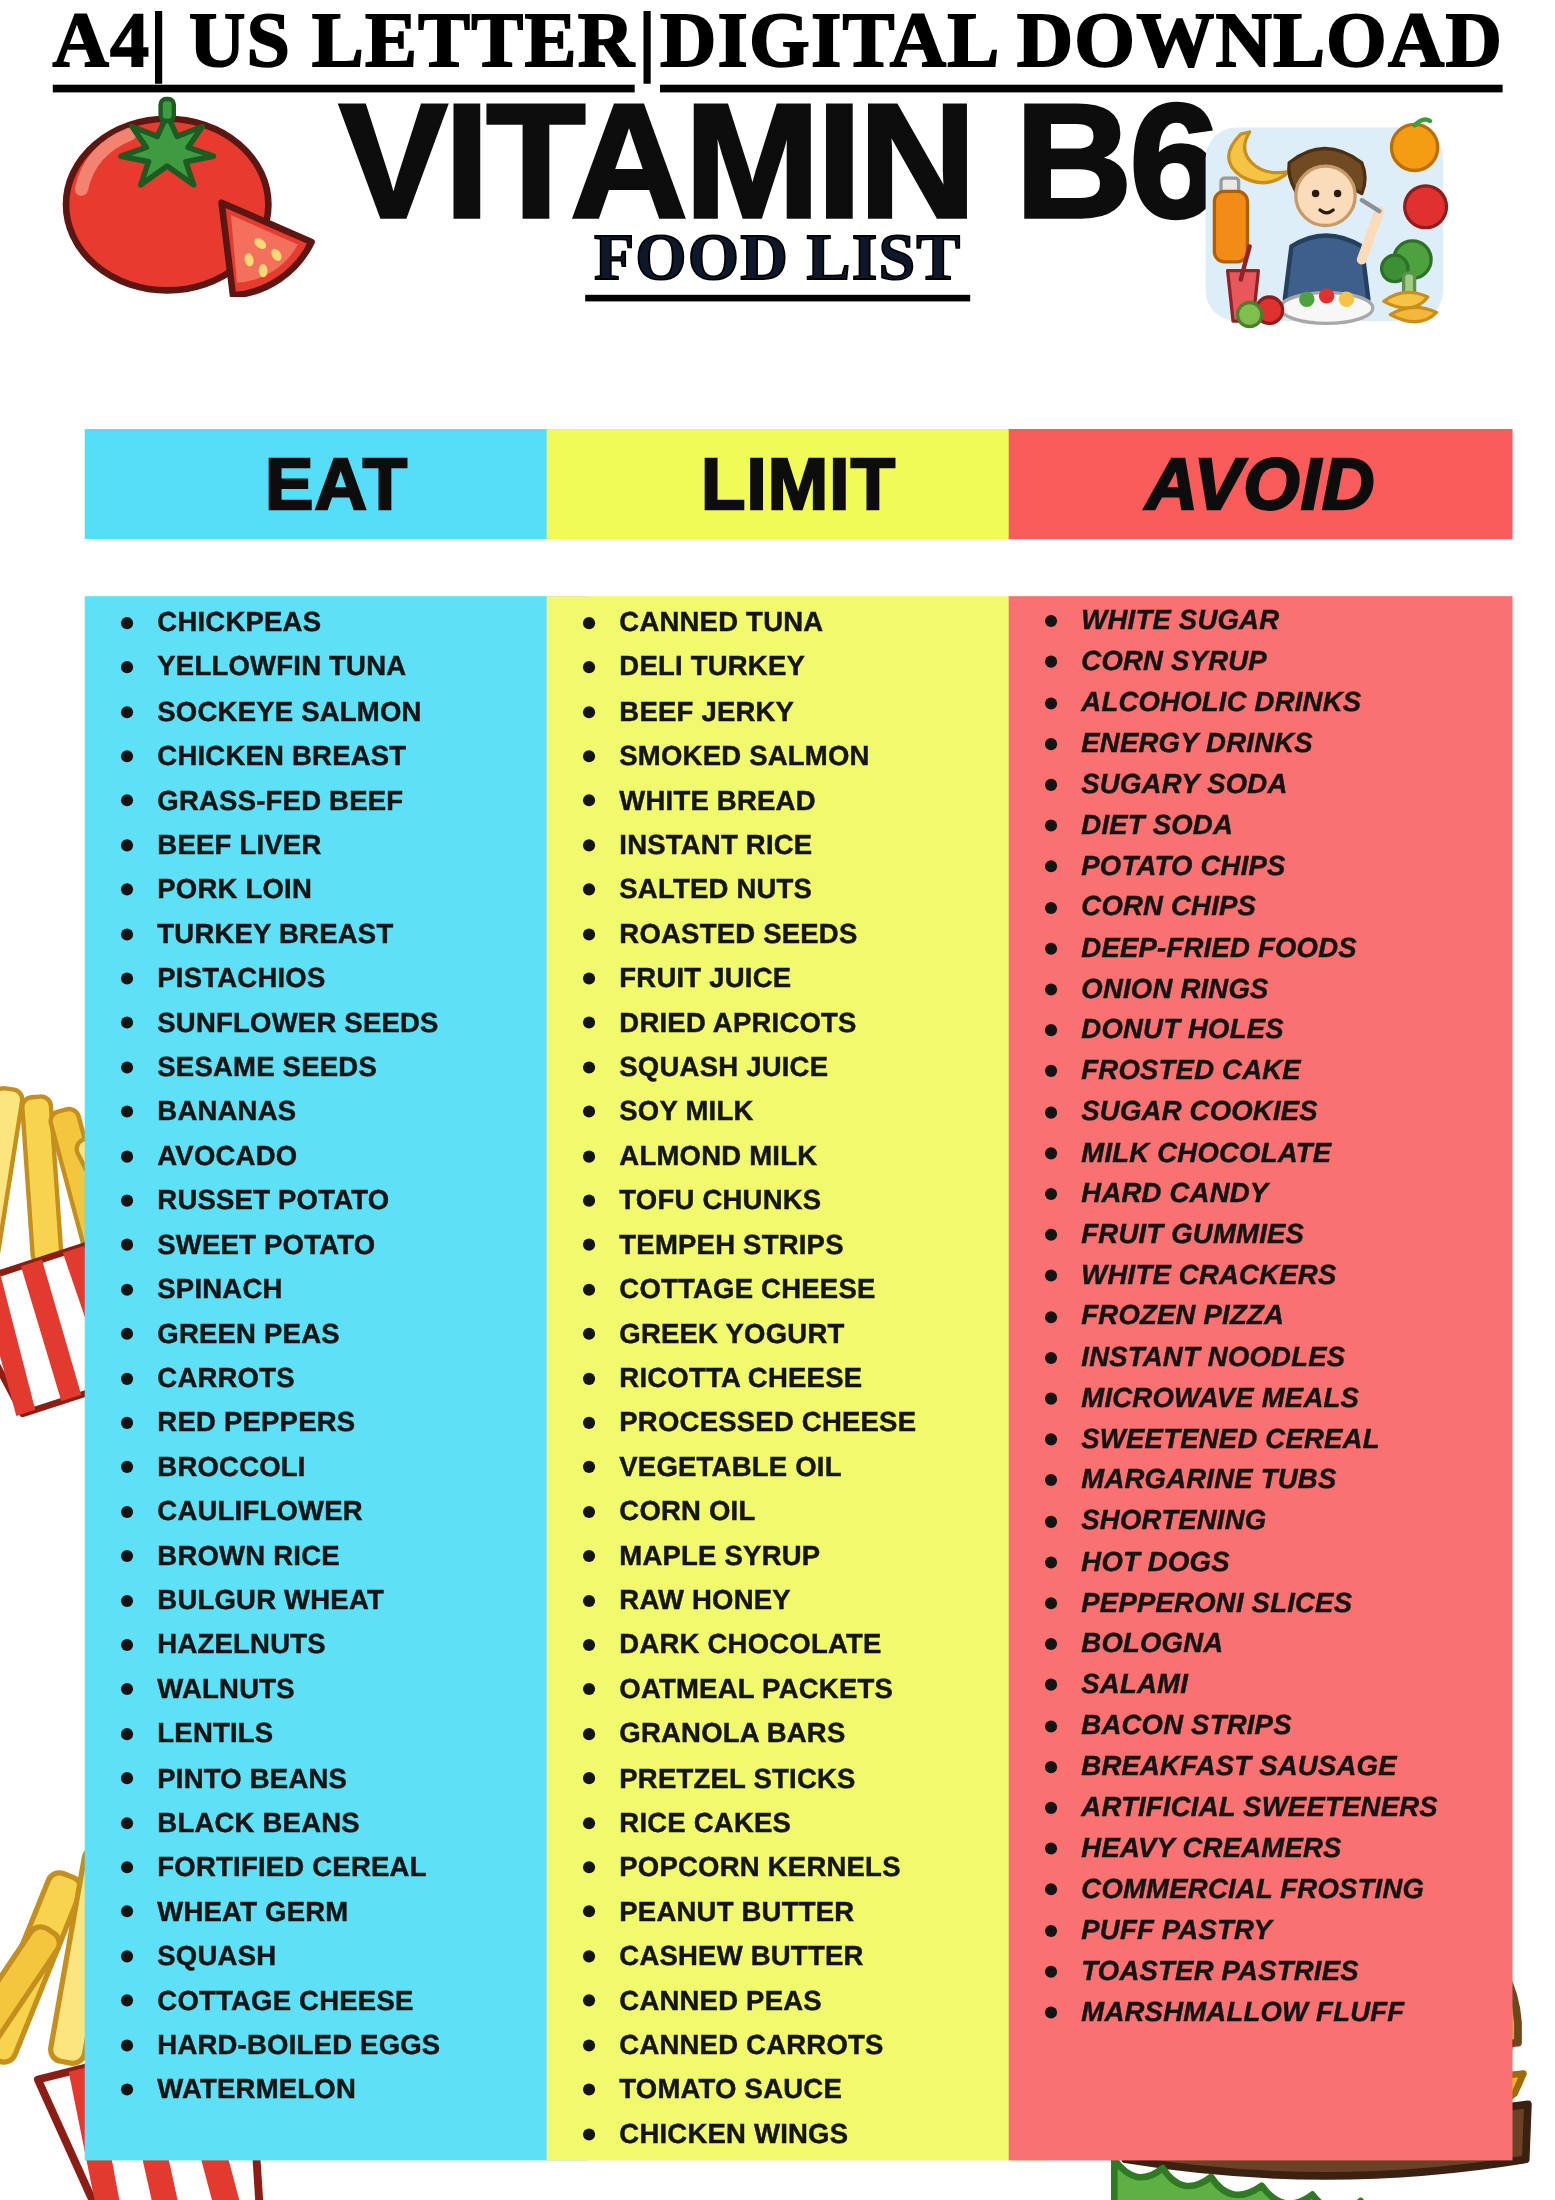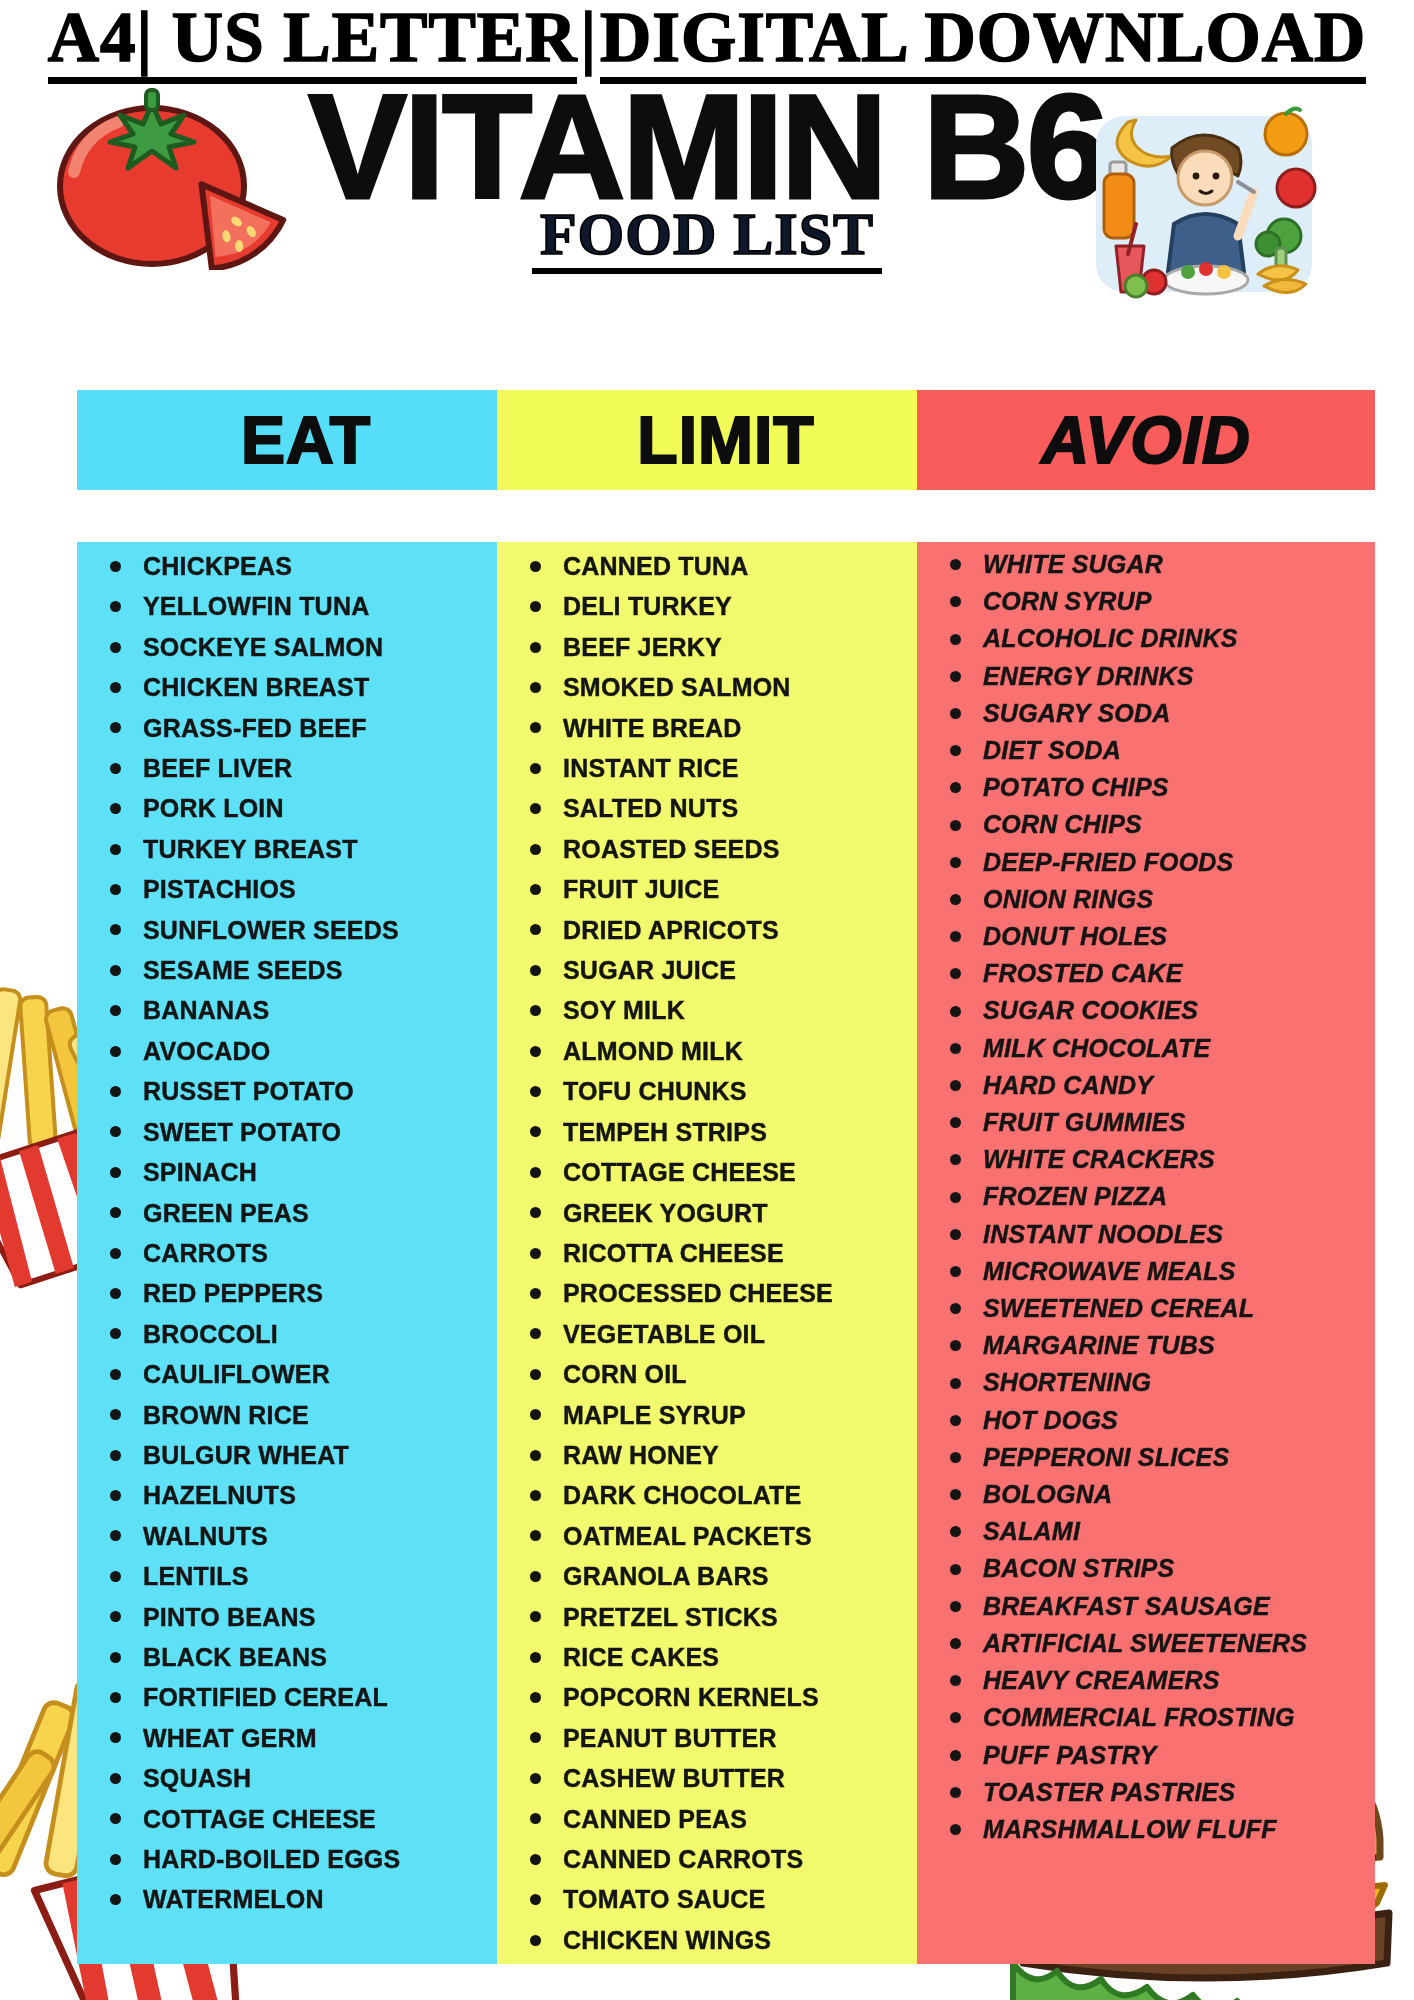--- a/index.html
+++ b/index.html
@@ -223,21 +223,21 @@
       <li><span class="item-text">CANNED TUNA</span></li>
           <li><span class="item-text">DELI TURKEY</span></li>
           <li><span class="item-text">BEEF JERKY</span></li>
           <li><span class="item-text">SMOKED SALMON</span></li>
           <li><span class="item-text">WHITE BREAD</span></li>
           <li><span class="item-text">INSTANT RICE</span></li>
           <li><span class="item-text">SALTED NUTS</span></li>
           <li><span class="item-text">ROASTED SEEDS</span></li>
           <li><span class="item-text">FRUIT JUICE</span></li>
           <li><span class="item-text">DRIED APRICOTS</span></li>
-          <li><span class="item-text">SUGAR JUICE</span></li>
+          <li><span class="item-text">SQUASH JUICE</span></li>
           <li><span class="item-text">SOY MILK</span></li>
           <li><span class="item-text">ALMOND MILK</span></li>
           <li><span class="item-text">TOFU CHUNKS</span></li>
           <li><span class="item-text">TEMPEH STRIPS</span></li>
           <li><span class="item-text">COTTAGE CHEESE</span></li>
           <li><span class="item-text">GREEK YOGURT</span></li>
           <li><span class="item-text">RICOTTA CHEESE</span></li>
           <li><span class="item-text">PROCESSED CHEESE</span></li>
           <li><span class="item-text">VEGETABLE OIL</span></li>
           <li><span class="item-text">CORN OIL</span></li>

